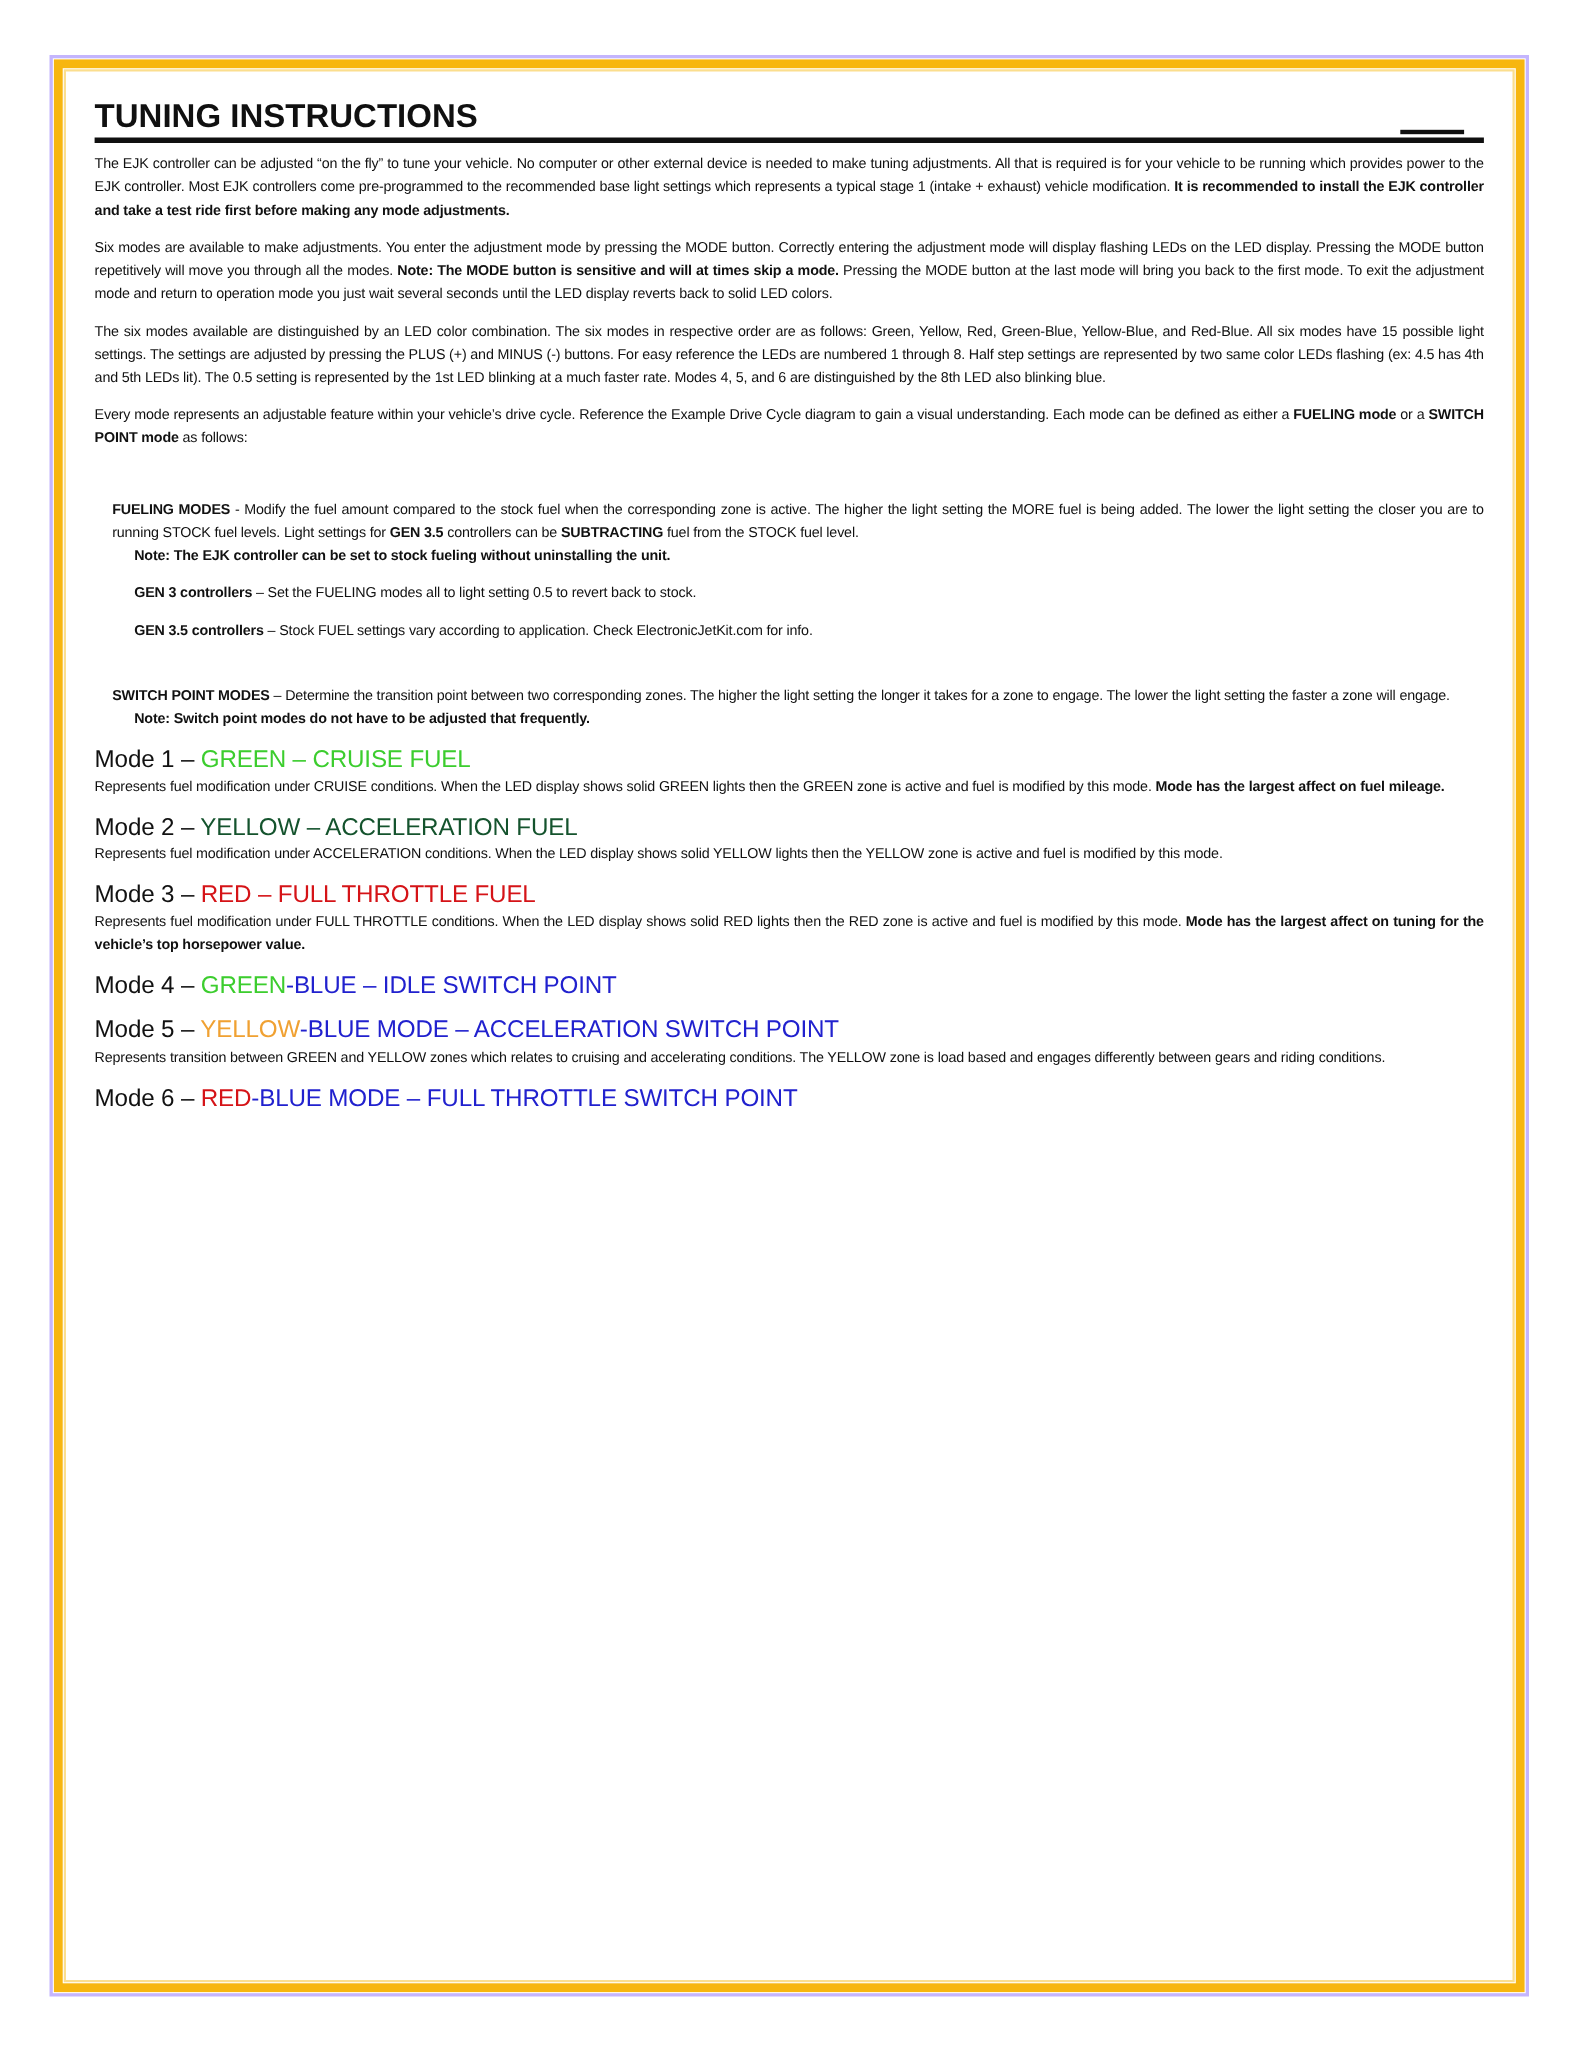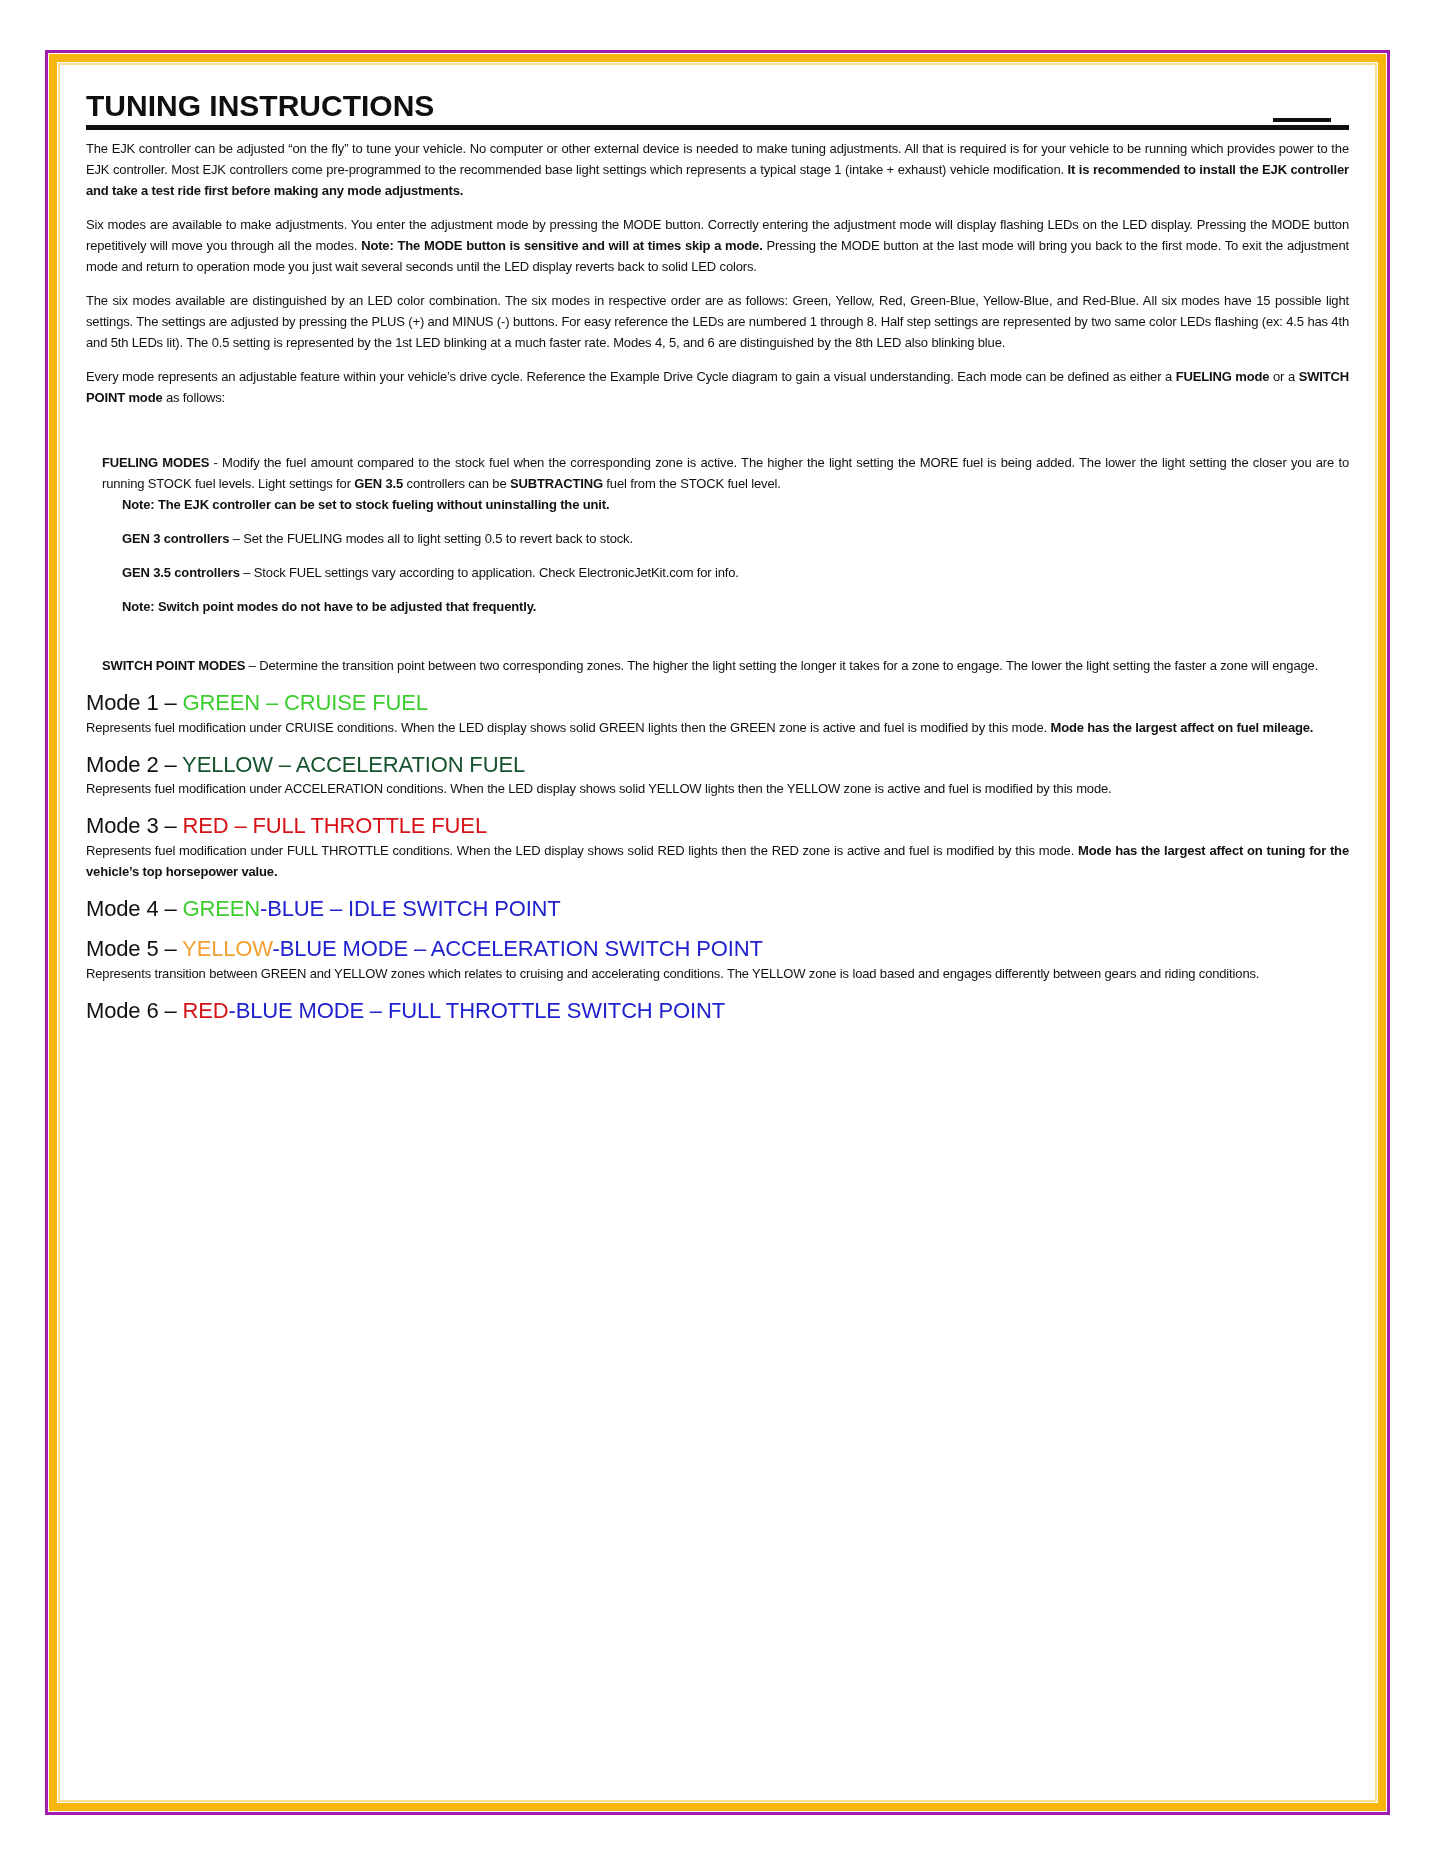--- a/index.html
+++ b/index.html
@@ -6,21 +6,21 @@
   html, body { background: #ffffff; }
   body {
     width: 1445px; height: 1870px;
     position: relative;
     font-family: "Liberation Sans", "DejaVu Sans", sans-serif;
     color: #111111;
   }
   
   .frame-outer {
     position: absolute; left: 45px; top: 50px; right: 55px; bottom: 55px;
-    border: 3px solid #a21caf;
+    border: 3px solid #c4b5fd;
     padding: 1px;
   }
   .frame-mid {
     width: 100%; height: 100%;
     border: 8px solid #f7b60f;
     padding: 1px;
   }
   .frame-inner {
     width: 100%; height: 100%;
     border: 2px solid #fbde8e;
@@ -79,23 +79,23 @@
         <p class="para tight"><span>Every mode represents an adjustable feature within your vehicle’s drive cycle. Reference the Example Drive Cycle diagram to gain a visual understanding. Each mode can be defined as either a </span><b>FUELING mode</b><span> or a </span><b>SWITCH POINT mode</b><span> as follows:</span></p>
 
         <div class="spacer-sm"></div>
 
         <p class="para ind1 tight"><b>FUELING MODES</b><span> - Modify the fuel amount compared to the stock fuel when the corresponding zone is active. The higher the light setting the MORE fuel is being added. The lower the light setting the closer you are to running STOCK fuel levels. Light settings for </span><b>GEN 3.5</b><span> controllers can be </span><b>SUBTRACTING</b><span> fuel from the STOCK fuel level.</span></p>
 
         <p class="para ind2"><b>Note: The EJK controller can be set to stock fueling without uninstalling the unit.</b></p>
         <p class="para ind2"><b>GEN 3 controllers</b><span> – Set the FUELING modes all to light setting 0.5 to revert back to stock.</span></p>
         <p class="para ind2 lastnote"><b>GEN 3.5 controllers</b><span> – Stock FUEL settings vary according to application. Check ElectronicJetKit.com for info.</span></p>
 
+        <p class="para ind1 tight"><b>SWITCH POINT MODES</b><span> – Determine the transition point between two corresponding zones. The higher the light setting the longer it takes for a zone to engage. The lower the light setting the faster a zone will engage.</span></p>
+
         <p class="para ind2"><b>Note: Switch point modes do not have to be adjusted that frequently.</b></p>
-
-        <p class="para ind1 tight"><b>SWITCH POINT MODES</b><span> – Determine the transition point between two corresponding zones. The higher the light setting the longer it takes for a zone to engage. The lower the light setting the faster a zone will engage.</span></p>
 
         <div class="mode-head"><span class="mode-label">Mode 1</span><span class="dash"> – </span><span style="color: rgb(60, 205, 46);">GREEN – CRUISE FUEL</span></div>
         <p class="para"><span>Represents fuel modification under CRUISE conditions. When the LED display shows solid GREEN lights then the GREEN zone is active and fuel is modified by this mode. </span><b>Mode has the largest affect on fuel mileage.</b></p>
 
         <div class="mode-head"><span class="mode-label">Mode 2</span><span class="dash"> – </span><span style="color: #14532d;">YELLOW – ACCELERATION FUEL</span></div>
         <p class="para"><span>Represents fuel modification under ACCELERATION conditions. When the LED display shows solid YELLOW lights then the YELLOW zone is active and fuel is modified by this mode.</span></p>
 
         <div class="mode-head"><span class="mode-label">Mode 3</span><span class="dash"> – </span><span style="color: rgb(213, 19, 23);">RED – FULL THROTTLE FUEL</span></div>
         <p class="para"><span>Represents fuel modification under FULL THROTTLE conditions. When the LED display shows solid RED lights then the RED zone is active and fuel is modified by this mode. </span><b>Mode has the largest affect on tuning for the vehicle’s top horsepower value.</b></p>
 

